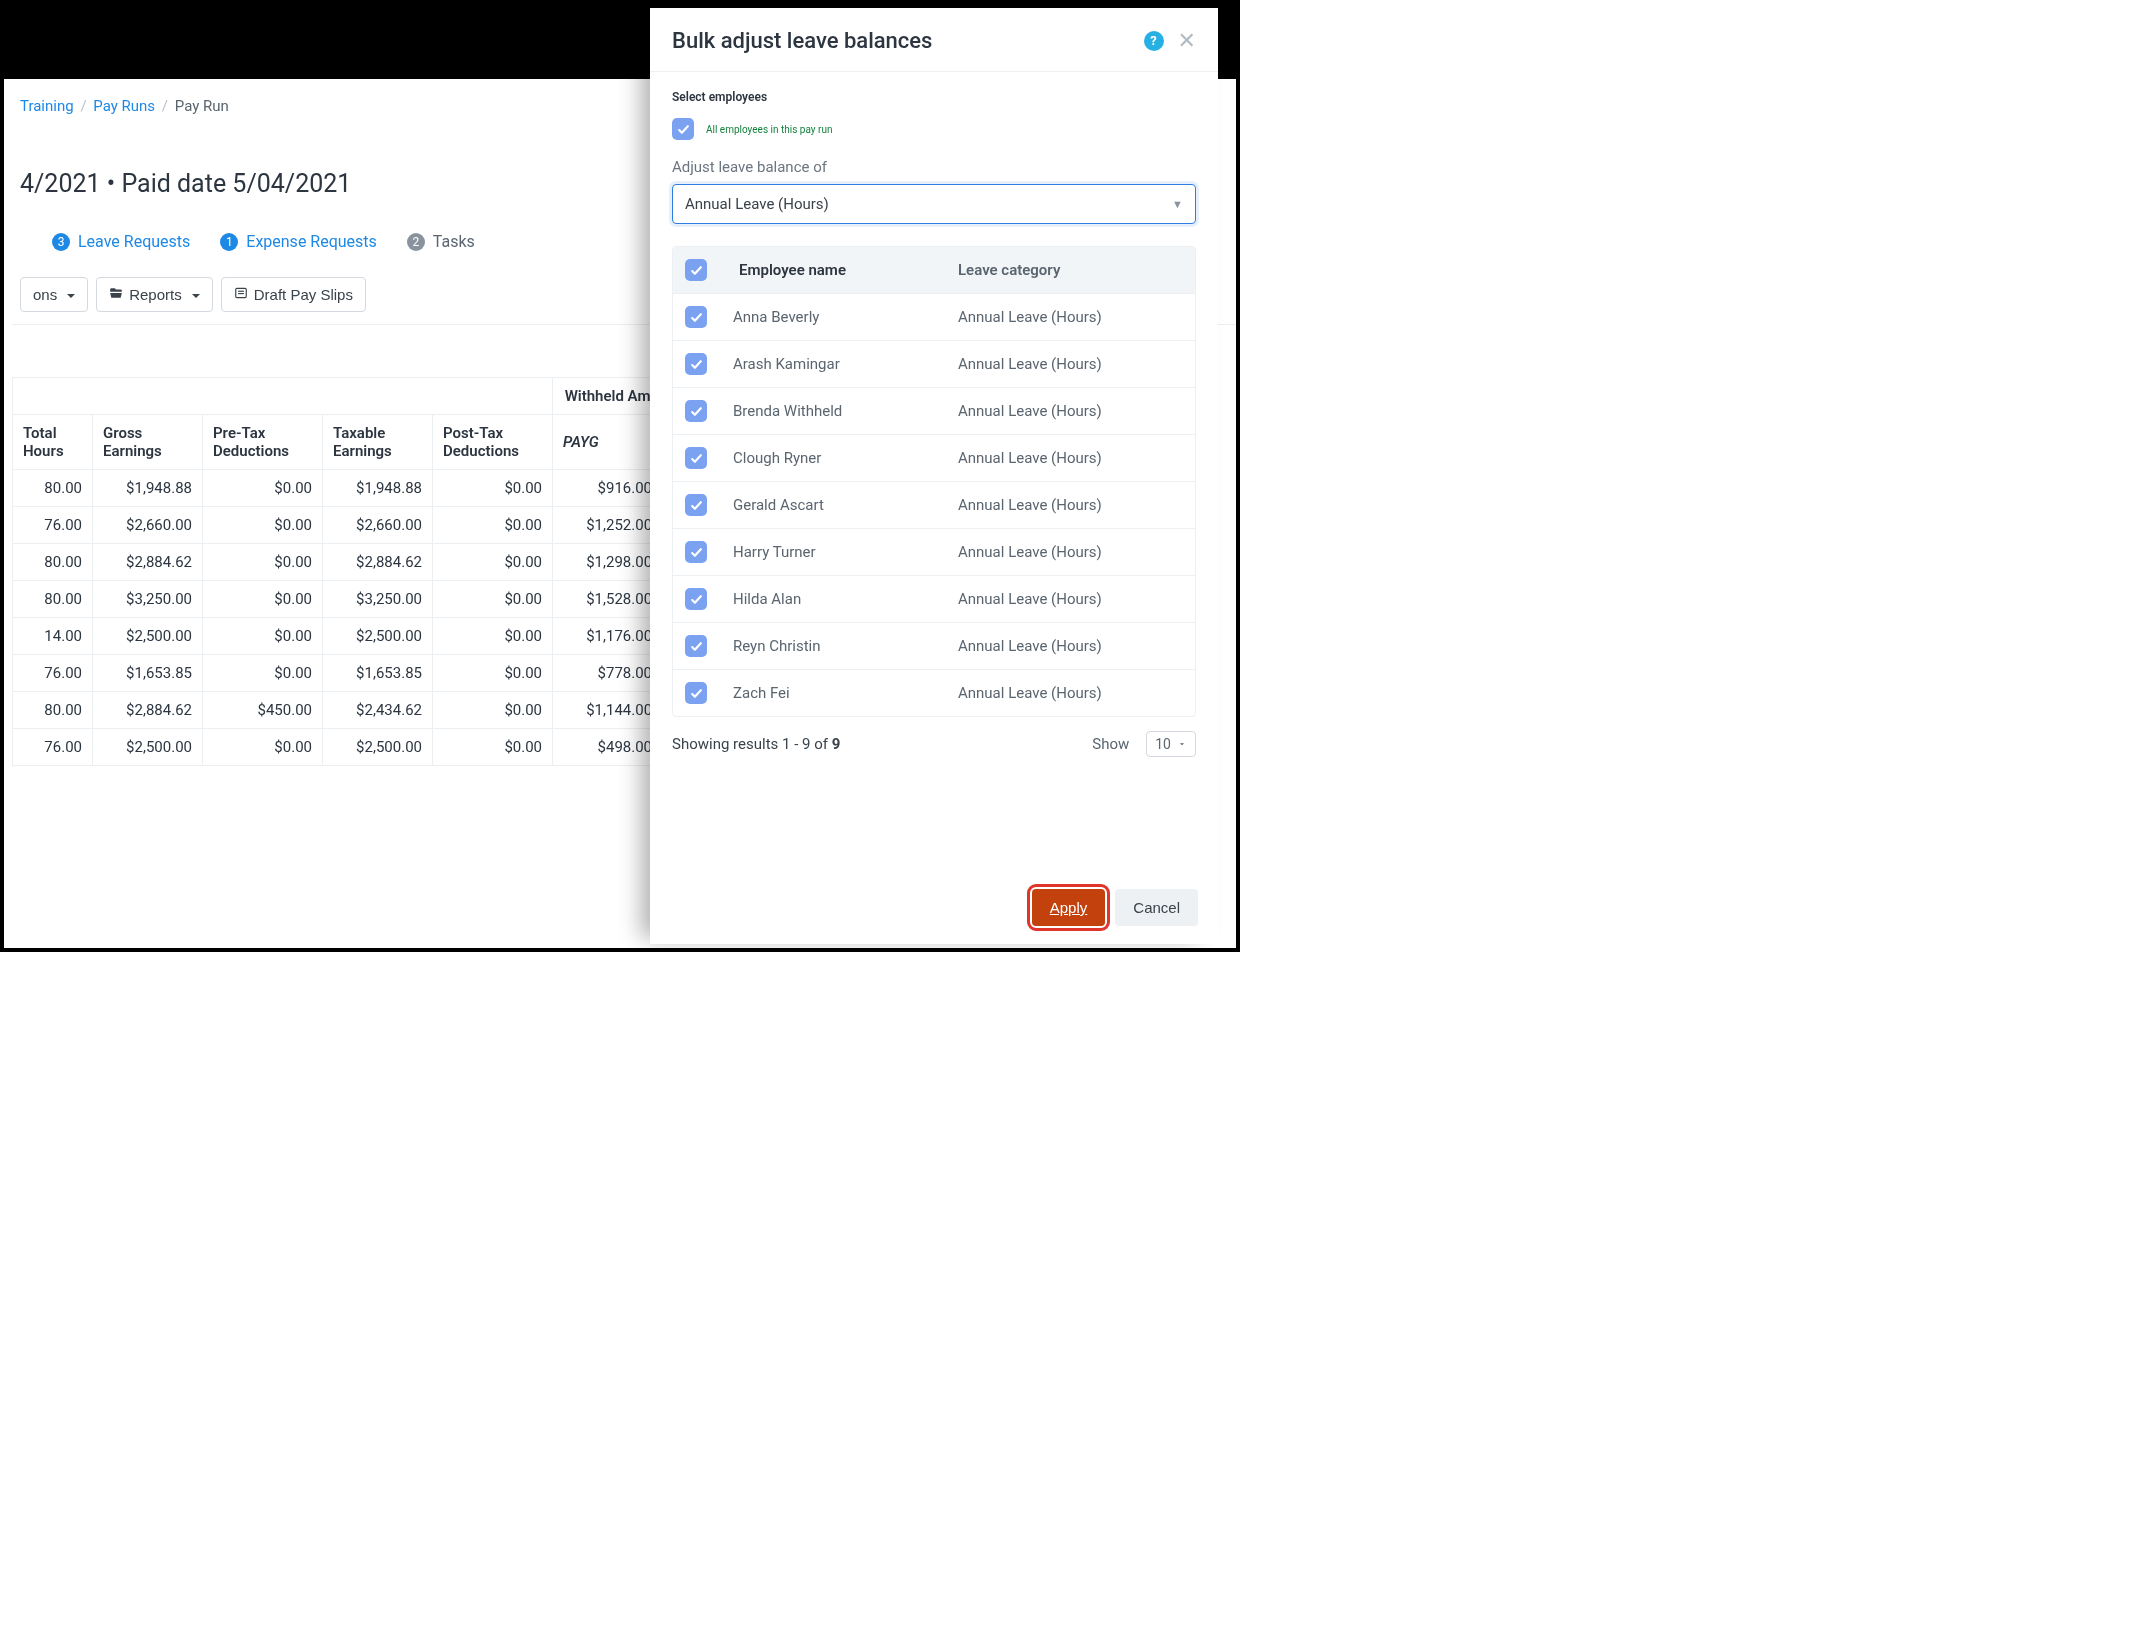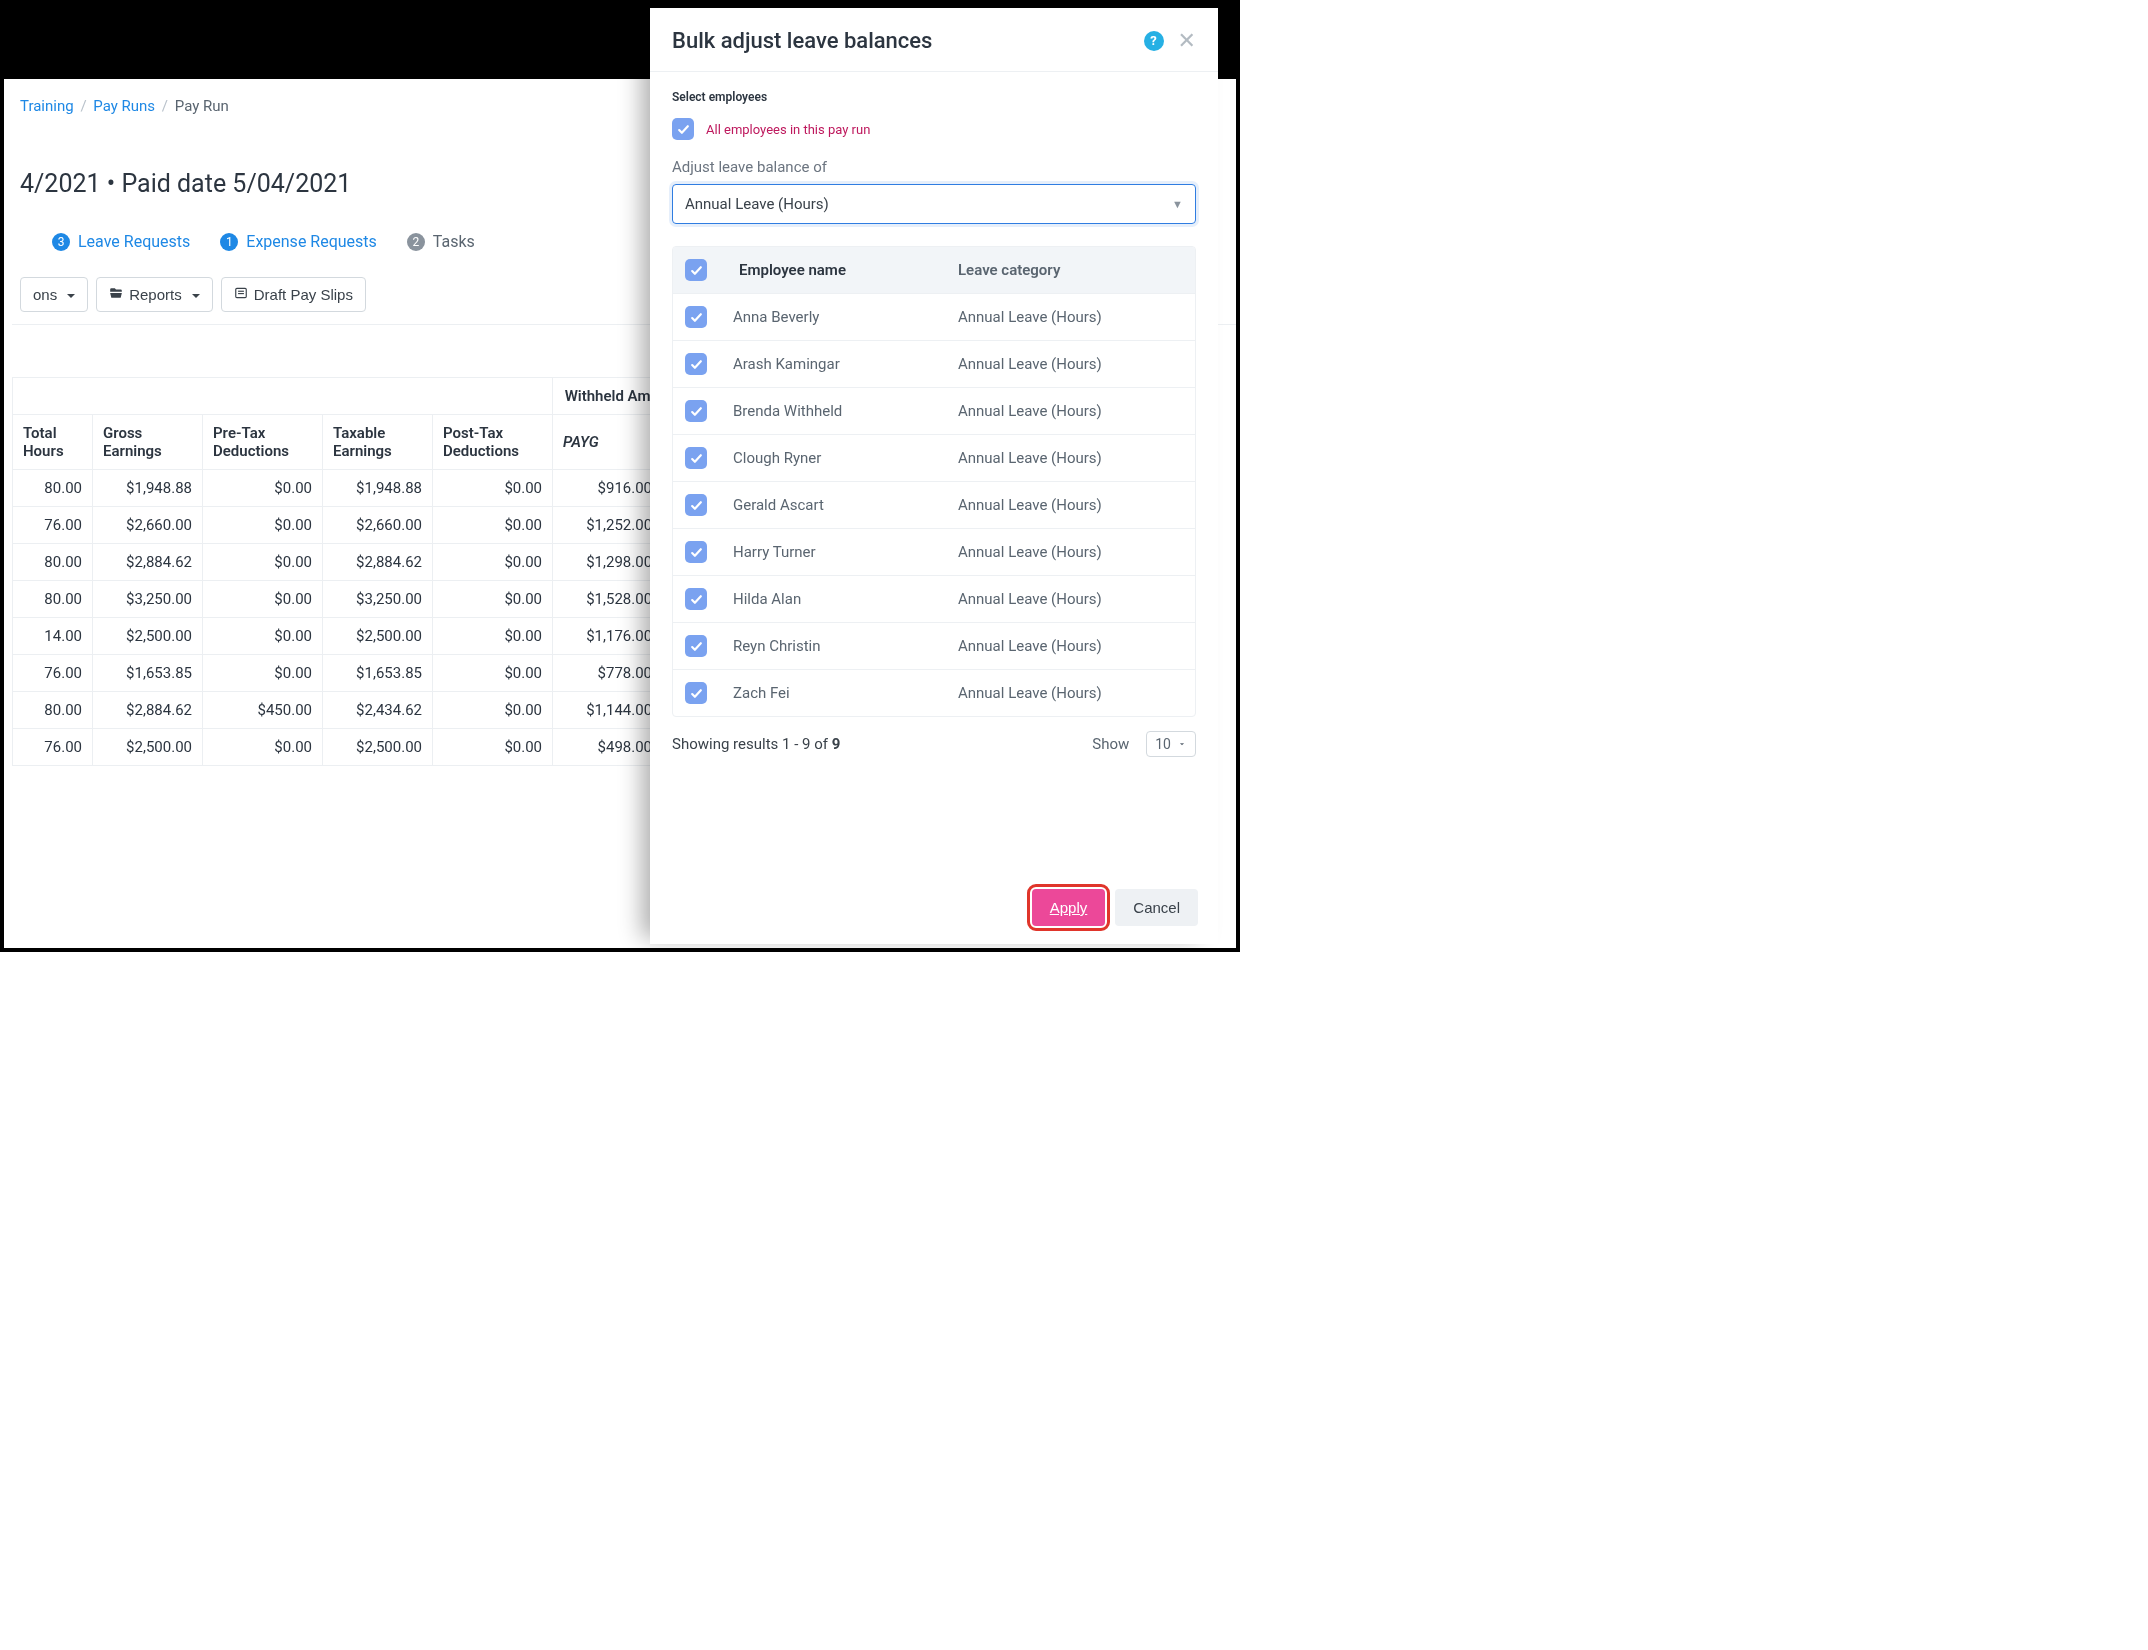--- a/index.html
+++ b/index.html
@@ -89,21 +89,21 @@
   }
   .panel-header h2 { font-size: 22px; font-weight: 500; color: #2c3540; }
   .panel-header .right { display: flex; align-items: center; gap: 14px; }
   .help-icon {
     width: 20px; height: 20px; border-radius: 50%; background: #26b0e4; color: #fff;
     display: inline-flex; align-items: center; justify-content: center; font-size: 13px; font-weight: 700;
   }
   .close-icon { font-size: 22px; color: #b3bbc2; cursor: pointer; line-height: 1; }
   .panel-body { padding: 18px 22px 12px; overflow: auto; flex: 1; }
   .section-title { font-size: 12px; font-weight: 600; color: #2c3540; margin-bottom: 14px; }
-  .check-row { display: flex; align-items: center; gap: 12px; margin-bottom: 18px; color: #be185d; font-size: 13px; }
+  .check-row { display: flex; align-items: center; gap: 12px; margin-bottom: 18px; color: #15803d; font-size: 10px; }
   .chk {
     width: 22px; height: 22px; border-radius: 5px; background: #7aa2f0;
     display: inline-flex; align-items: center; justify-content: center;
     flex-shrink: 0; cursor: pointer;
   }
   .chk svg { width: 13px; height: 13px; }
   .field-label { font-size: 15px; color: #6c7580; margin-bottom: 8px; }
   .select {
     border: 1px solid #2f7de1; border-radius: 4px; padding: 10px 12px;
     display: flex; align-items: center; justify-content: space-between;
@@ -121,21 +121,21 @@
   .results-row { display: flex; align-items: center; justify-content: space-between; font-size: 15px; color: #3a424a; margin-top: 4px;}
   .results-row .show { display: flex; align-items: center; gap: 17px; color: #5a6570; }
   .mini-select { border: 1px solid #d3d9de; border-radius: 4px; padding: 4px 8px; font-size: 14px; display: inline-flex; align-items: center; gap: 6px; cursor: pointer;}
   .panel-footer {
     display: flex; justify-content: flex-end; gap: 10px;
     padding: 14px 20px 18px;
   }
   .pbtn {
     border: none; border-radius: 4px; padding: 10px 18px; font-size: 15px; cursor: pointer;
   }
-  .pbtn.primary { background: #ec4899; color: #fff; outline: 3px solid #e0352b; outline-offset: 2px; text-decoration: underline;}
+  .pbtn.primary { background: #c2410c; color: #fff; outline: 3px solid #e0352b; outline-offset: 2px; text-decoration: underline;}
   .pbtn.secondary { background: #eef1f4; color: #3a424a; text-align: center; }
 </style>
 </head>
 <body>
 
 <div class="topbar"></div>
 
 <div class="content">
   <div class="breadcrumb">
     <a href="#">Training</a>

